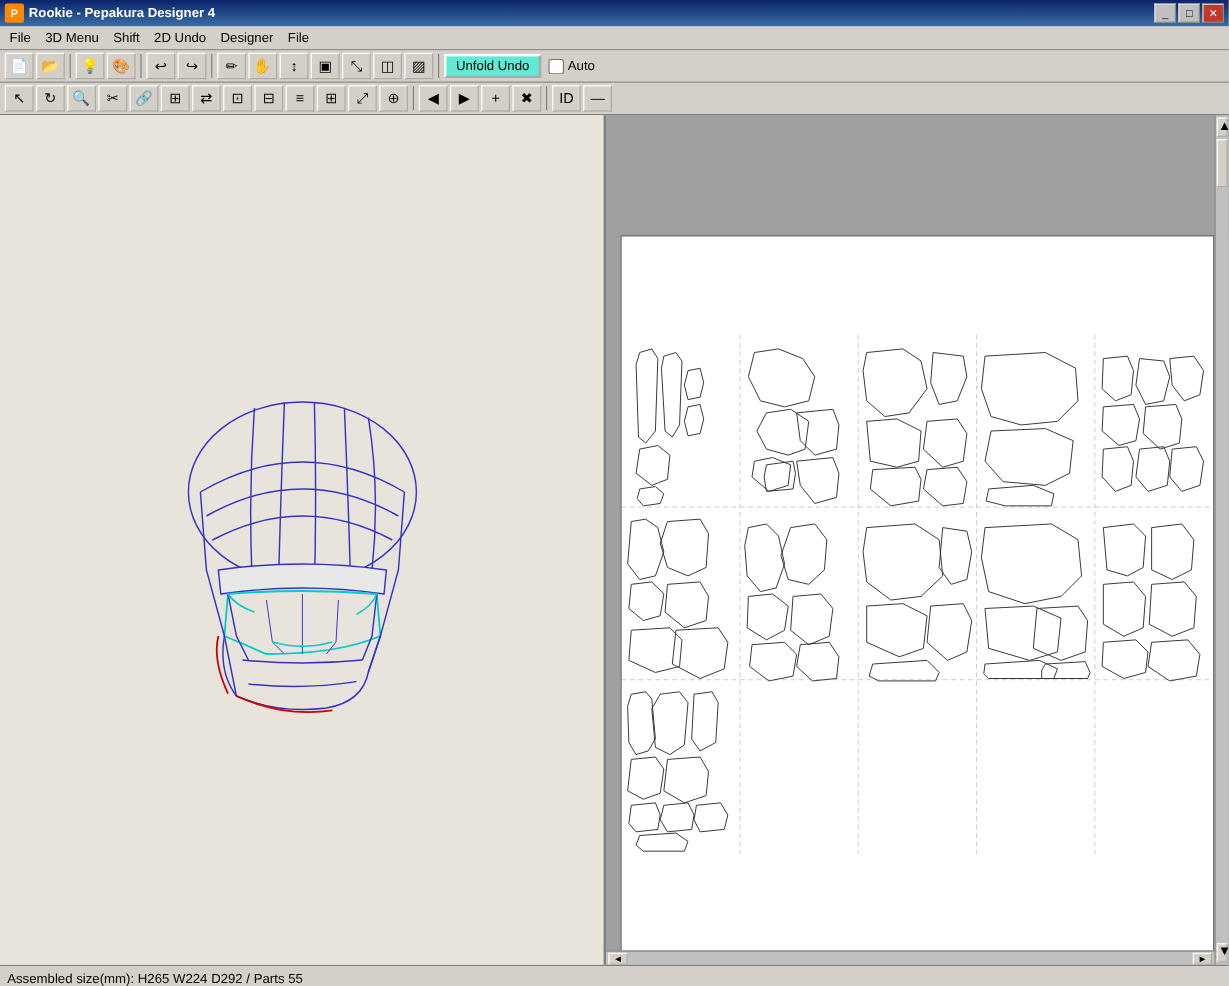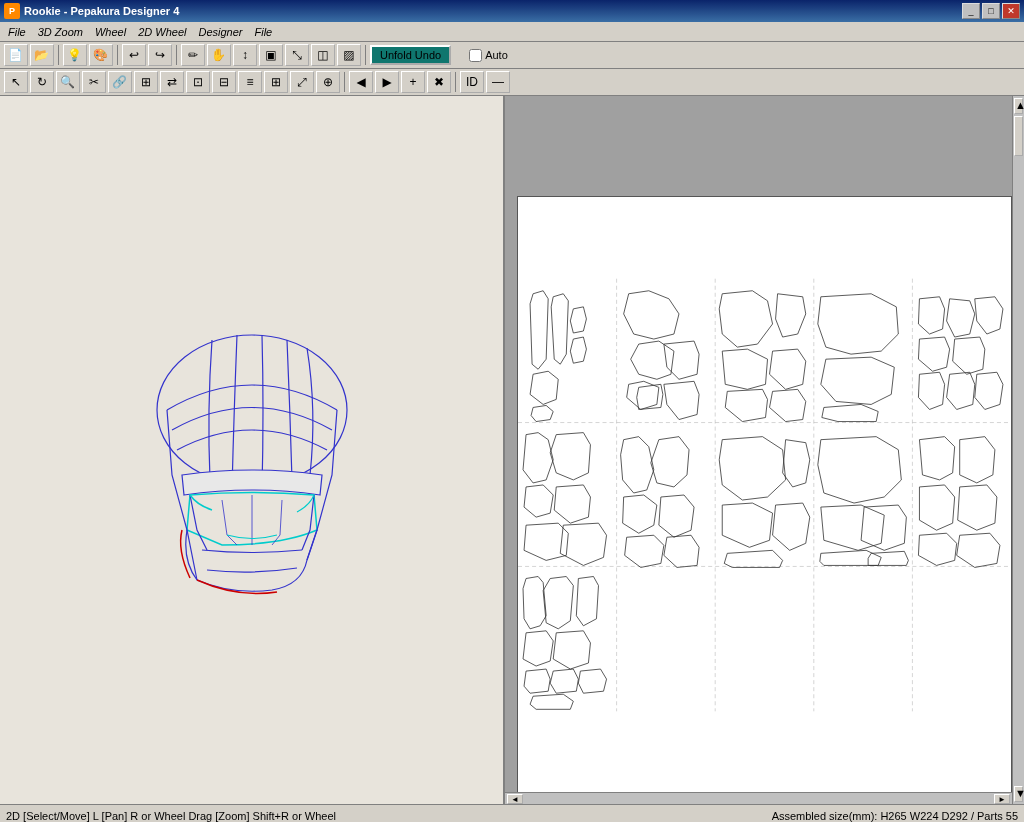--- a/index.html
+++ b/index.html
@@ -28,21 +28,20 @@
     .title-btn.close { background: #c0392b; color: white; }
 
     
     #menu-bar {
       background: #d4d0c8;
       height: 20px;
       display: flex;
       align-items: center;
       border-bottom: 1px solid #808080;
       padding: 0 2px;
-      font-style: italic;
     }
     .menu-item {
       padding: 1px 6px;
       cursor: pointer;
       font-size: 11px;
     }
 
     
     .toolbar {
       background: #d4d0c8;
@@ -56,28 +55,28 @@
     .tb-btn {
       width: 24px; height: 22px;
       background: #d4d0c8;
       border: 1px outset #fff;
       cursor: pointer;
       display: flex; align-items: center; justify-content: center;
       font-size: 12px;
     }
     .tb-sep { width: 1px; height: 20px; background: #808080; margin: 0 2px; }
     .unfold-btn {
-      background: #0f766e;
+      background: #5eead4;
       border: 2px outset #fff;
       padding: 2px 8px;
       font-size: 11px;
       cursor: pointer;
       font-weight: normal;
     }
-    .auto-check { display: flex; align-items: center; gap: 3px; margin-left: 16px; font-size: 11px; }
+    .auto-check { display: flex; align-items: center; gap: 3px; margin-left: 4px; font-size: 11px; }
 
     
     #main-content {
       display: flex;
       height: calc(100vh - 22px - 20px - 25px - 25px - 22px);
       background: #d4d0c8;
     }
 
     
     #view-3d {
@@ -131,23 +130,23 @@
   </div>
   <div id="title-bar-controls">
     <div class="title-btn">_</div>
     <div class="title-btn">□</div>
     <div class="title-btn close">✕</div>
   </div>
 </div>
 
 <div id="menu-bar">
   <span class="menu-item">File</span>
-  <span class="menu-item">3D Zoom</span>
-  <span class="menu-item">Wheel</span>
-  <span class="menu-item">2D Wheel</span>
+  <span class="menu-item">3D Menu</span>
+  <span class="menu-item">Shift</span>
+  <span class="menu-item">2D Undo</span>
   <span class="menu-item">Designer</span>
   <span class="menu-item">File</span>
 </div>
 
 <div class="toolbar">
 
   <div class="tb-btn" title="New">📄</div>
   <div class="tb-btn" title="Open">📂</div>
   <div class="tb-sep"></div>
 
@@ -386,15 +385,14 @@
     </div>
 
     <div style="position:absolute;bottom:0;left:0;right:12px;height:12px;background:#c0c0c0;border-top:1px solid #808080;">
       <div style="position:absolute;left:2px;top:1px;width:16px;height:10px;background:#d4d0c8;border:1px outset #fff;font-size:8px;text-align:center;line-height:10px;">◄</div>
       <div style="position:absolute;right:2px;top:1px;width:16px;height:10px;background:#d4d0c8;border:1px outset #fff;font-size:8px;text-align:center;line-height:10px;">►</div>
     </div>
   </div>
 </div>
 
 <div id="status-bar">
-  <span>2D [Select/Move] L [Pan] R or Wheel Drag [Zoom] Shift+R or Wheel</span>
   <span>Assembled size(mm): H265 W224 D292 / Parts 55</span>
 </div>
 
 </body></html>

